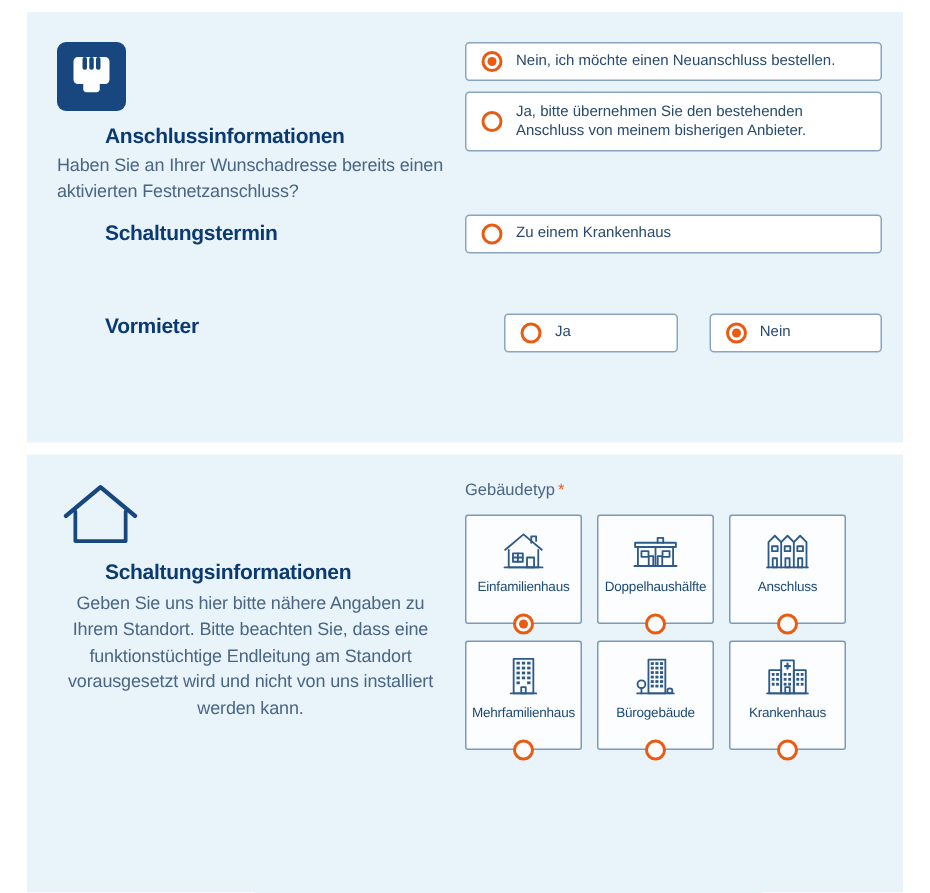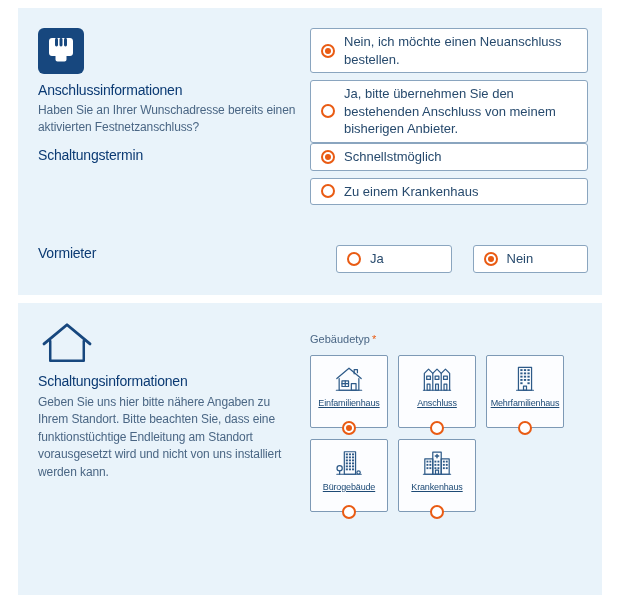--- a/index.html
+++ b/index.html
@@ -14,55 +14,55 @@
   .row { display:flex; align-items:flex-start; }
   .row1 { min-height:115px; }
   .row3 { margin-top:40px; }
   .leftcol { width:258px; }
   .rightcol { width:278px; margin-left:auto; }
 
   .icon-badge { width:46px; height:46px; background:#17477e; border-radius:6px;
     display:flex; align-items:center; justify-content:center; }
   .icon-badge svg { width:46px; height:46px; display:block; }
 
-  .h { font-size:14px; font-weight:normal; color:#0b3a73; letter-spacing:-0.2px; }
+  .h { font-size:14px; font-weight:bold; color:#0b3a73; letter-spacing:-0.2px;margin-left:32px; }
   .row1 .h { margin-top:8px; }
   .q { margin-top:4px; font-size:12px; line-height:1.45; color:#4a6684;
     letter-spacing:-0.1px; }
   .h2off { margin-top:4px; }
 
   .opt { display:flex; align-items:center; gap:9px; background:#ffffff;
     border:1px solid #8aa5bf; border-radius:3px; padding:4px 10px;
-    min-height:26px; font-size:13px; color:#274a6d; cursor:pointer;
+    min-height:26px; font-size:10px; color:#274a6d; cursor:pointer;
     line-height:1.35; }
   .opt + .opt { margin-top:7px;align-items:center; }
   .opt.tall { min-height:40px; }
   .pair { display:flex; gap:21px;padding-left:26px; }
   .pair .opt { flex:1; margin-top:0; }
 
   .radio { width:14px; height:14px; border:2px solid #e95b13; border-radius:50%;
     background:#fff; position:relative; flex:none; }
   .on .radio::after { content:""; position:absolute; inset:2px;
     background:#e95b13; border-radius:50%; }
 
   .house-icon svg { width:54px; height:46px; display:block; margin-left:2px; }
   .card2 .h { margin-top:8px; }
-  .card2 .q { margin-top:5px; }
-
-  .field-label { font-size:11px; color:#4a6684; margin-top:14px; }
+  .card2 .q { margin-top:5px;text-align:center; }
+
+  .field-label { font-size:11px; color:#4a6684; margin-top:2px; }
   .req { color:#e95b13; font-size:11px; vertical-align:top; margin-left:2px; }
 
   .tiles { margin-top:10px; display:grid; grid-template-columns:repeat(3,78px);
     gap:11px 10px; }
   .tile { width:78px; height:73px; background:#fcfdff; border:1px solid #7d99b5;
     border-radius:2px; position:relative; display:flex; flex-direction:column;
     align-items:center; padding-top:8px; cursor:pointer; }
   .tile svg { width:36px; height:30px; display:block; }
   .tile-label { margin-top:4px; font-size:9px; color:#1d4a75;
-    letter-spacing:-0.15px; white-space:nowrap;text-decoration:underline; }
+    letter-spacing:-0.15px; white-space:nowrap; }
   .tile .radio { position:absolute; bottom:-8px; left:50%;
     transform:translateX(-50%); }
 
   .bicon { stroke:#2d5a88; fill:none; stroke-width:1.3; stroke-linecap:round;
     stroke-linejoin:round; }
   .bfill { fill:#2d5a88; stroke:none; }
 </style>
 </head>
 <body>
 
@@ -93,24 +93,20 @@
           <span>Ja, bitte übernehmen Sie den bestehenden Anschluss von meinem bisherigen Anbieter.</span>
         </div>
       </div>
     </div>
 
     <div class="row">
       <div class="leftcol">
         <div class="h h2off">Schaltungstermin</div>
       </div>
       <div class="rightcol">
-        <div class="opt on">
-          <span class="radio"></span>
-          <span>Schnellstmöglich</span>
-        </div>
         <div class="opt">
           <span class="radio"></span>
           <span>Zu einem Krankenhaus</span>
         </div>
       </div>
     </div>
 
     <div class="row row3">
       <div class="leftcol">
         <div class="h">Vormieter</div>
@@ -156,20 +152,37 @@
               <path d="M4.5 28 H31.5"></path>
               <rect x="20.5" y="21" width="5" height="7"></rect>
               <rect x="10.5" y="18" width="7" height="6"></rect>
               <path d="M14 18 V24 M10.5 21 H17.5"></path>
             </g>
           </svg>
           <div class="tile-label">Einfamilienhaus</div>
           <span class="radio"></span>
         </div>
 
+        <div class="tile">
+          <svg viewBox="0 0 36 32">
+            <g class="bicon">
+              <path d="M19.5 10.5 V7 H23.5 V10.5"></path>
+              <rect x="3.5" y="10.5" width="29" height="3"></rect>
+              <path d="M5.5 13.5 V27 H30.5 V13.5"></path>
+              <path d="M18 13.5 V27"></path>
+              <rect x="8" y="16.5" width="5" height="4"></rect>
+              <rect x="23" y="16.5" width="5" height="4"></rect>
+              <rect x="13.2" y="20" width="3.2" height="7"></rect>
+              <rect x="19.6" y="20" width="3.2" height="7"></rect>
+              <path d="M3 27 H33"></path>
+            </g>
+          </svg>
+          <div class="tile-label">Doppelhaushälfte</div>
+          <span class="radio"></span>
+        </div>
 
         <div class="tile">
           <svg viewBox="0 0 36 32">
             <g class="bicon">
               <path d="M4.5 28 V10 L9 5.5 L13.5 10 V28"></path>
               <path d="M13.5 10 L18 5.5 L22.5 10 V28"></path>
               <path d="M22.5 10 L27 5.5 L31.5 10 V28"></path>
               <path d="M3.5 28 H32.5"></path>
               <rect x="7" y="13" width="4" height="3.5"></rect>
               <rect x="16" y="13" width="4" height="3.5"></rect>

